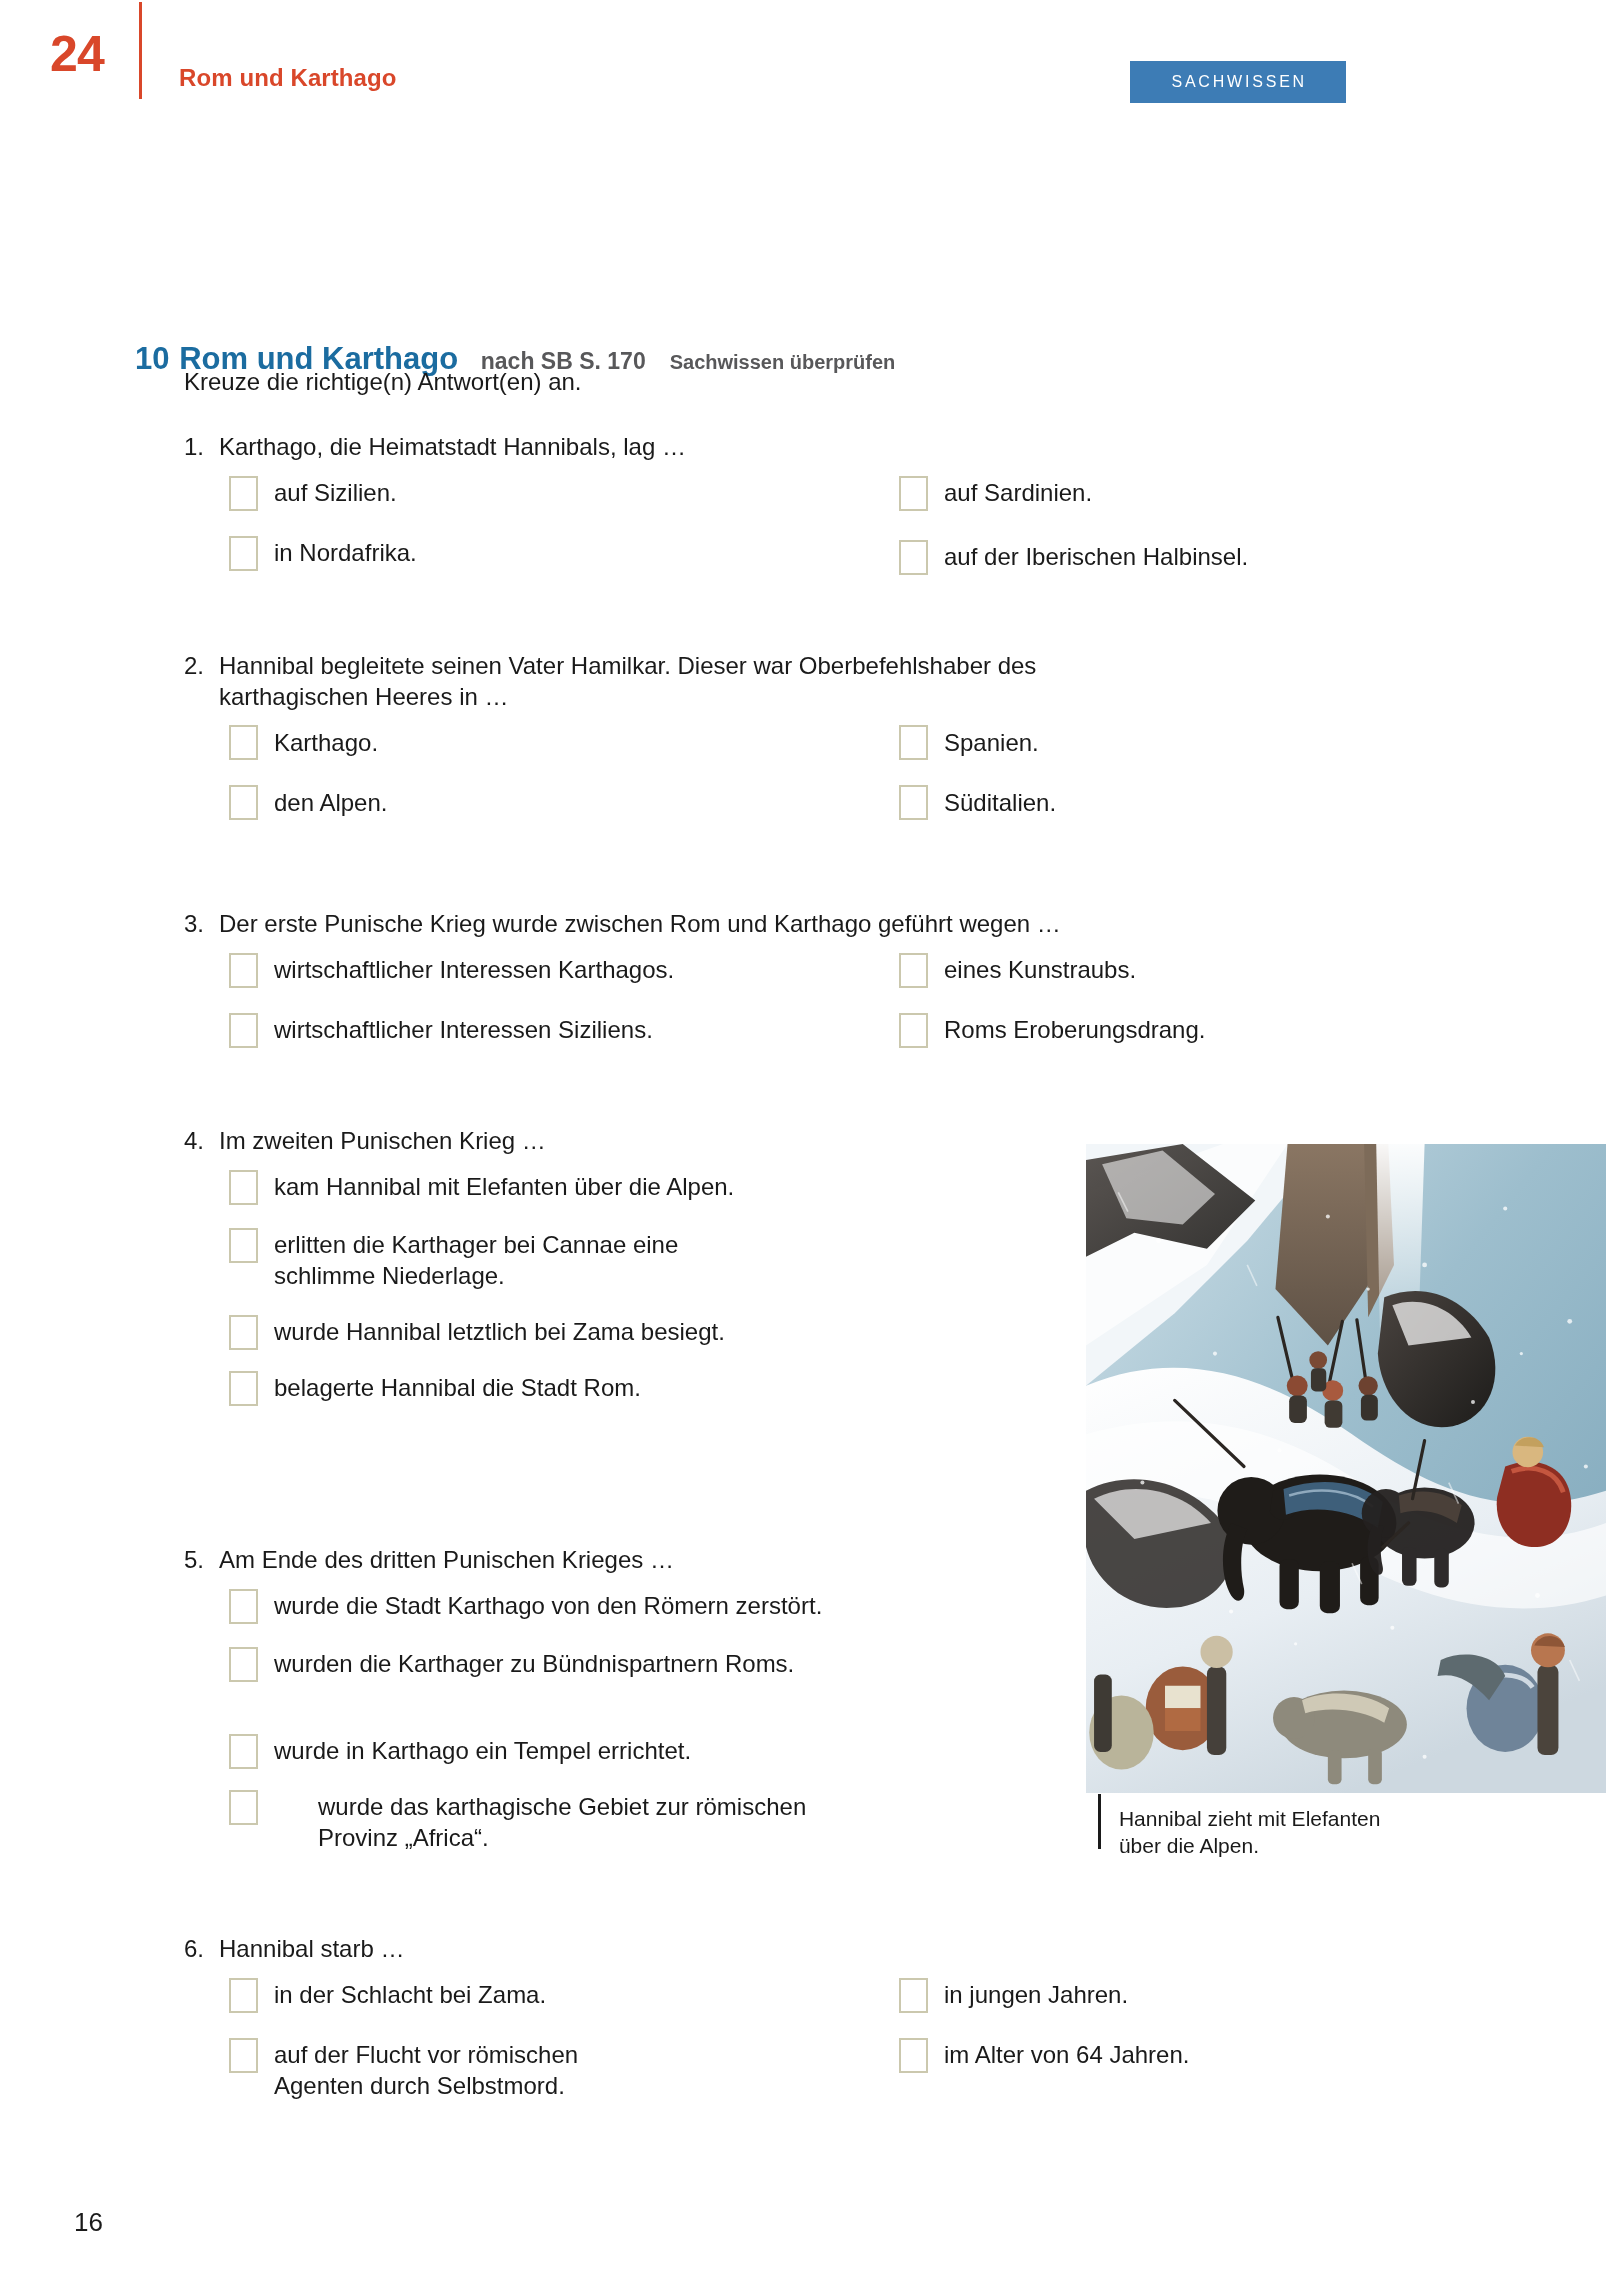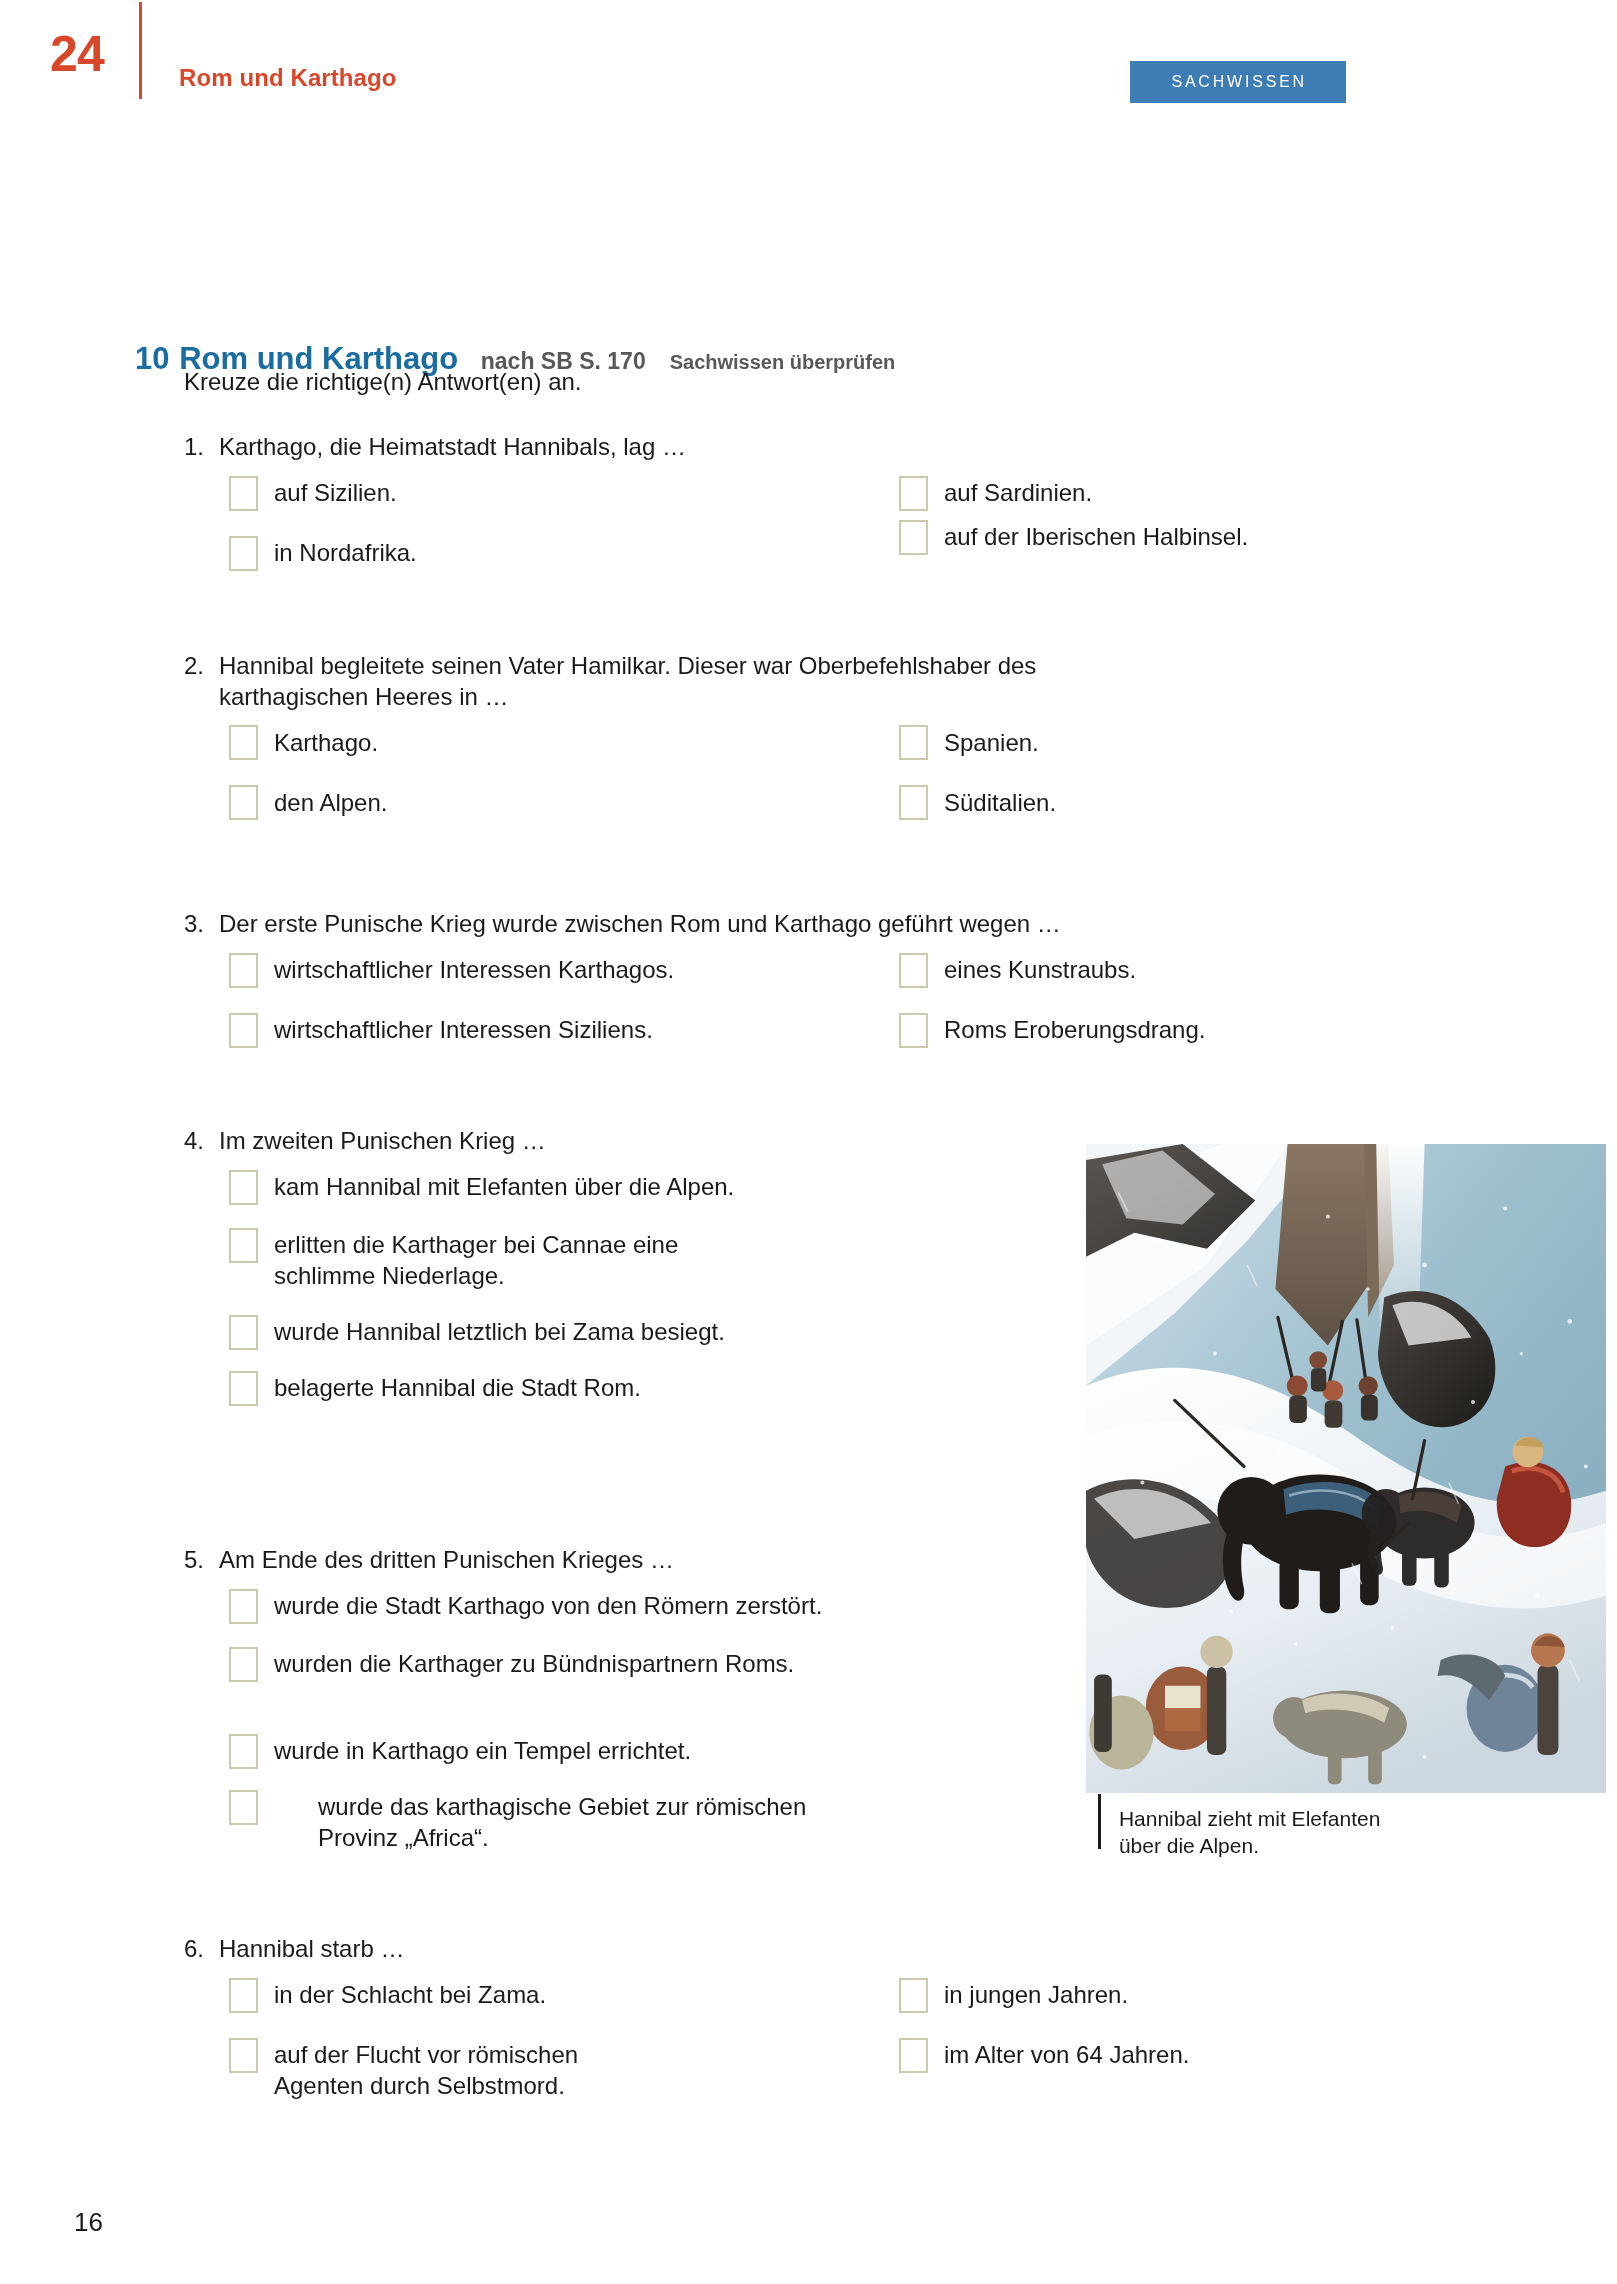--- a/index.html
+++ b/index.html
@@ -232,21 +232,21 @@
           <span class="opt-label">auf Sizilien.</span>
         </div>
         <div class="option" style="top: 60px; left: 45px;">
           <span class="checkbox"></span>
           <span class="opt-label">in Nordafrika.</span>
         </div>
         <div class="option" style="top: 0px; left: 715px;">
           <span class="checkbox"></span>
           <span class="opt-label">auf Sardinien.</span>
         </div>
-        <div class="option" style="top: 44px; left: 715px;">
+        <div class="option" style="top: 64px; left: 715px;">
           <span class="checkbox"></span>
           <span class="opt-label">auf der Iberischen Halbinsel.</span>
         </div>
       </div>
     </div>
     <div class="question" style="left: 184px; top: 651px; width: 1370px;">
       <div class="q-head">
         <span class="q-num">2.</span>
         <span class="q-text" style="white-space: pre-line;">Hannibal begleitete seinen Vater Hamilkar. Dieser war Oberbefehlshaber des
 karthagischen Heeres in …</span>

